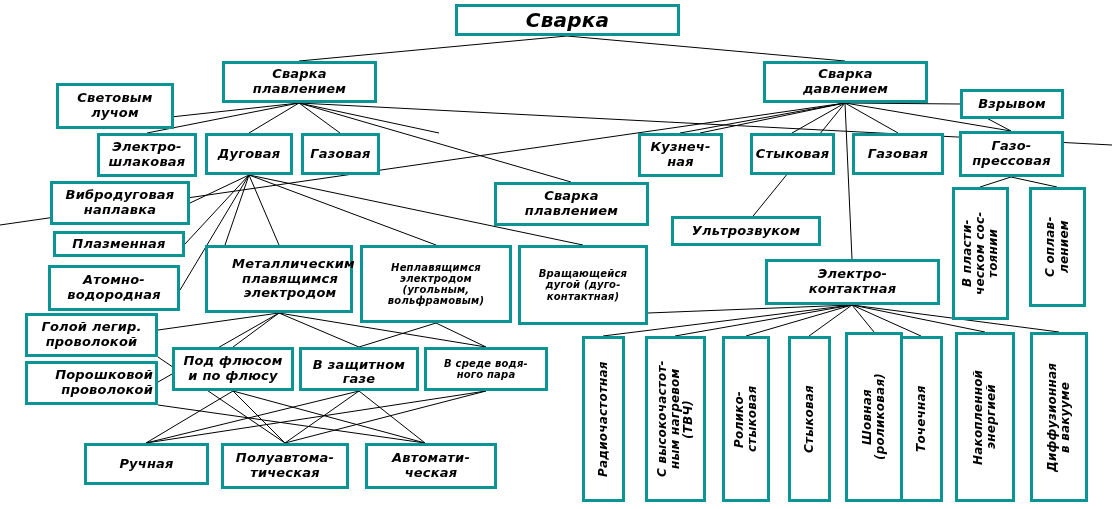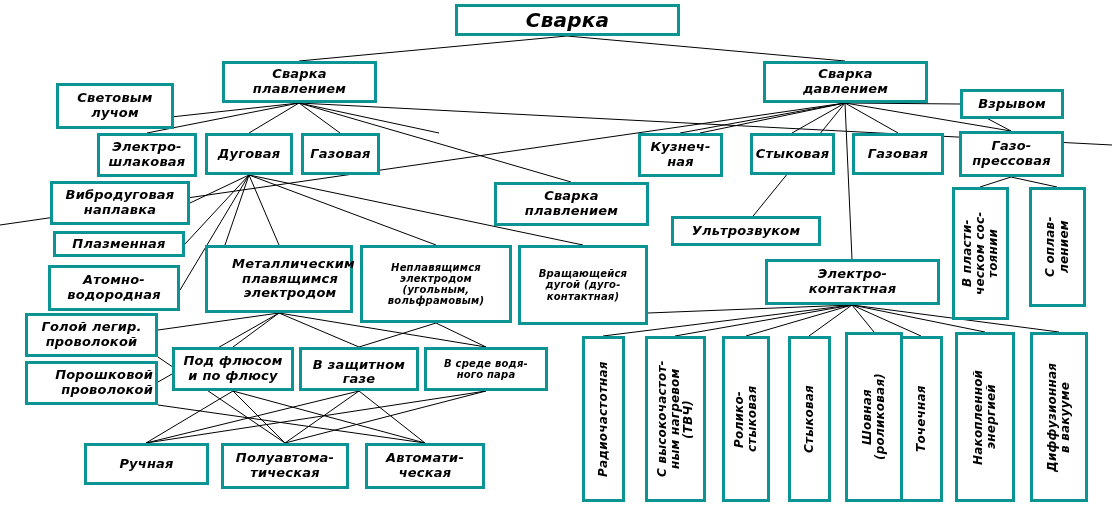--- a/index.html
+++ b/index.html
@@ -220,16 +220,16 @@
     </div>
     <div class="node vert small" style="left: 1030px; top: 332px; width: 58px; height: 170px; border-color: rgb(10, 148, 148);">
       <span>Диффузионная<br>в вакууме</span>
     </div>
     <div class="node " style="left: 84px; top: 443px; width: 125px; height: 42px; border-color: rgb(10, 148, 148);">
       <span>Ручная</span>
     </div>
     <div class="node " style="left: 221px; top: 443px; width: 128px; height: 46px; border-color: rgb(10, 148, 148);">
       <span>Полуавтома-<br>тическая</span>
     </div>
-    <div class="node " style="left: 365px; top: 443px; width: 120px; height: 46px; border-color: rgb(10, 148, 148);">
+    <div class="node " style="left: 365px; top: 443px; width: 132px; height: 46px; border-color: rgb(10, 148, 148);">
       <span>Автомати-<br>ческая</span>
     </div>
   </div>
 
 </body></html>

